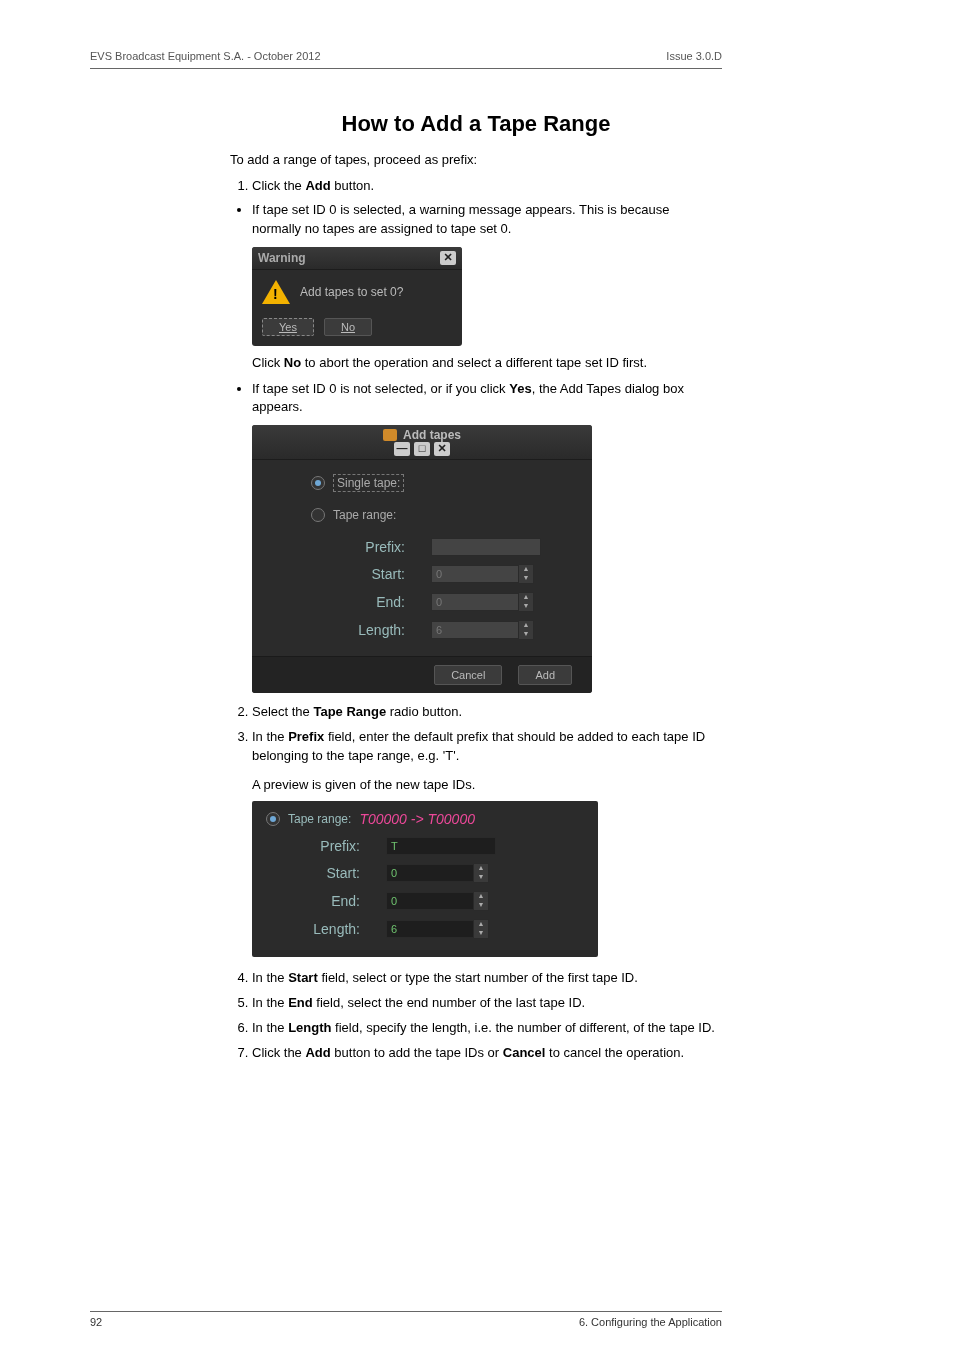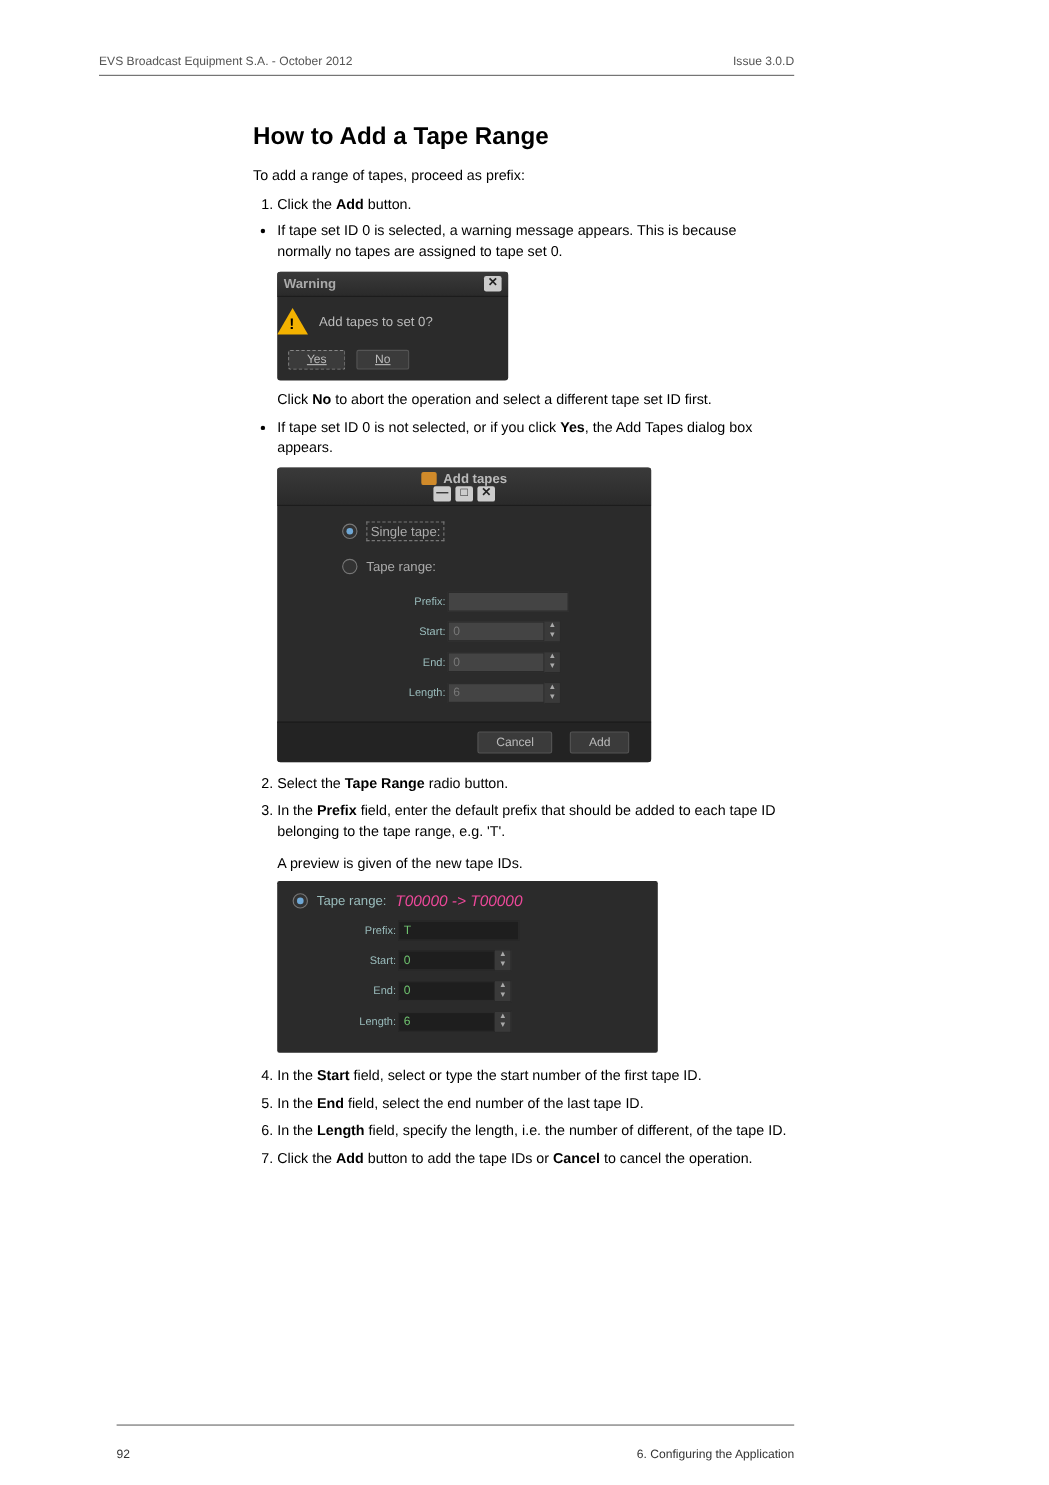--- a/index.html
+++ b/index.html
@@ -26,20 +26,21 @@
     border-bottom: 1px solid #666;
   }
   .content {
     margin-left: 140px;
     margin-top: 42px;
   }
   h2 {
     font-size: 22px;
     font-weight: bold;
     margin: 0 0 14px 0;
+    text-align: center;
   }
   p.body {
     font-size: 13px;
     margin: 8px 0;
     line-height: 1.35;
   }
   ol.steps, ul.bullets {
     font-size: 13px;
     margin: 6px 0;
     padding-left: 22px;
@@ -78,21 +79,21 @@
     font-weight: bold;
     font-size: 11px;
     text-align: center;
     line-height: 13px;
     border-radius: 2px;
   }
   .warn-body {
     display: flex;
     align-items: center;
     gap: 10px;
-    padding: 10px 10px 6px 0;
+    padding: 10px 10px 6px 10px;
     color: #bbb;
     font-size: 12px;
   }
   .tri {
     width: 0; height: 0;
     border-left: 14px solid transparent;
     border-right: 14px solid transparent;
     border-bottom: 24px solid #f3b200;
     position: relative;
   }
@@ -192,22 +193,22 @@
   }
   .field-row {
     display: flex;
     align-items: center;
     margin-bottom: 8px;
   }
   .flabel {
     width: 94px;
     text-align: right;
     color: #9bb;
-    font-size: 10px;
-    padding-right: 2px;
+    font-size: 14px;
+    padding-right: 26px;
   }
   .field {
     background: #444;
     border: 1px solid #2a2a2a;
     height: 18px;
     width: 110px;
     color: #777;
     font-size: 11px;
     padding: 0 4px;
     box-sizing: border-box;
@@ -273,22 +274,21 @@
   .footer-row {
     position: absolute;
     bottom: 22px;
     left: 90px;
     right: 90px;
     display: flex;
     justify-content: space-between;
     font-size: 11px;
     color: #333;
     border-top: 1px solid #666;
-    padding-top: 20px;
-    margin-left: 16px;
+    padding-top: 4px;
   }
 </style>
 </head>
 <body>
 
 <div class="page">
   <div class="header-row">
     <span>EVS Broadcast Equipment S.A. - October 2012</span>
     <span>Issue 3.0.D</span>
   </div>

